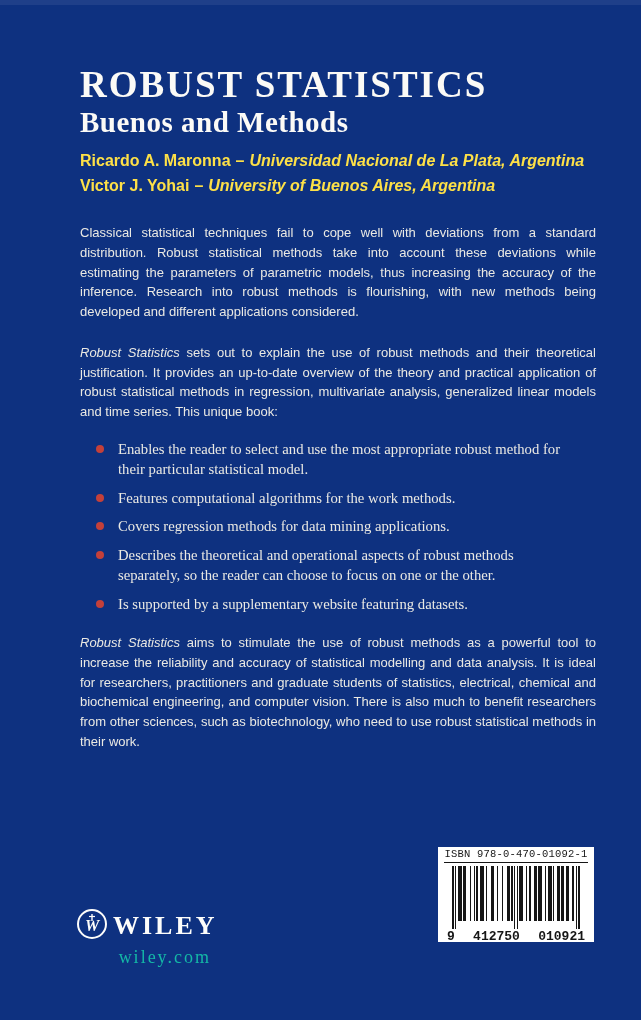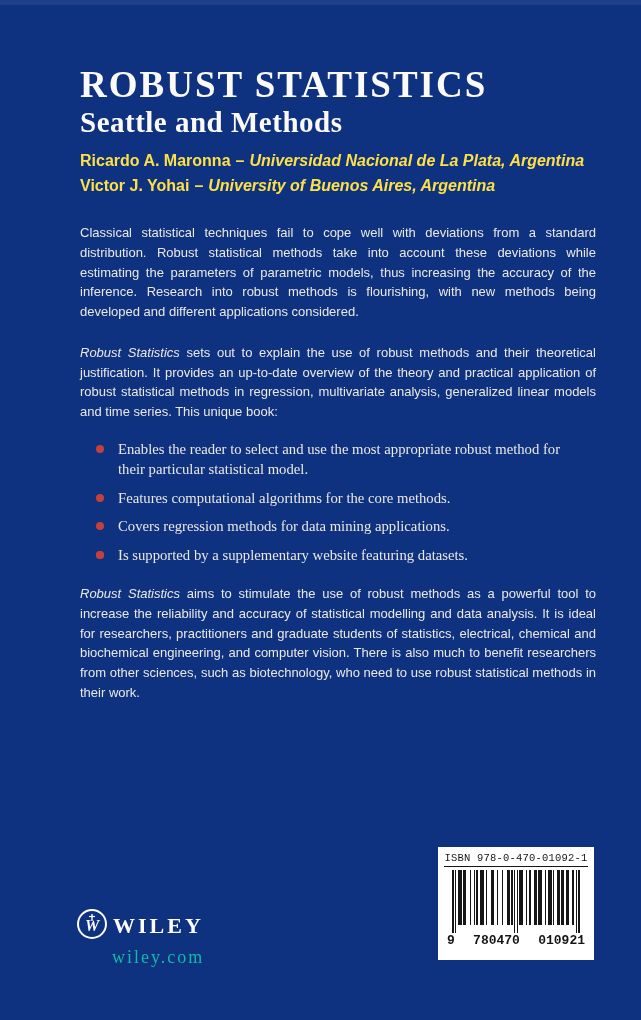--- a/index.html
+++ b/index.html
@@ -67,35 +67,36 @@
     width:8px;height:8px;border-radius:50%;
     background:var(--bullet);
   }
   .body-par.closing{margin-bottom:0;}
 
   
   .wiley-logo{position:absolute;left:76px;top:908px;color:#fff;}
   .wiley-row{display:flex;align-items:center;gap:5px;}
   .wiley-wordmark{
     font-family:"Liberation Serif", serif;
-    font-weight:700;font-size:22px;letter-spacing:3px;line-height:1;
+    font-weight:700;font-size:26px;letter-spacing:3px;line-height:1;
     color:#fdfdfb;
   }
   .wiley-website{
     font-family:"Liberation Serif", serif;
     font-size:18px;letter-spacing:2px;line-height:1;
     margin-top:4px;padding-left:36px;text-align:center;color:#14b8a6;
   }
   
   .barcode-panel{
     position:absolute;left:438px;top:847px;
-    width:156px;height:113px;
+    width:156px;height:95px;
     background:var(--barcode-bg);
     display:flex;flex-direction:column;align-items:center;
     padding:5px 6px 3px 6px;
+    justify-content:center;
   }
   .isbn-label{
     width:100%;text-align:center;white-space:nowrap;
     font-family:"Liberation Mono", monospace;
     font-size:10.5px;letter-spacing:0.2px;color:var(--barcode-ink);
     border-bottom:1.5px solid var(--barcode-ink);
     padding-bottom:2px;margin-bottom:2px;
   }
   .bars{
     display:flex;align-items:flex-start;height:63px;margin-top:1px;
@@ -109,40 +110,40 @@
     font-family:"Liberation Mono", monospace;
     font-weight:700;font-size:13px;line-height:1;color:var(--barcode-ink);
   }
 </style>
 </head>
 <body>
 
 <div class="cover">
 
   <h1 class="book-title">ROBUST STATISTICS</h1>
-  <h2 class="book-subtitle">Seattle and Methods</h2>
+  <h2 class="book-subtitle">Buenos and Methods</h2>
 
   <div class="authors">
     <div class="author-line">
       <span>Ricardo A. Maronna</span><span class="sep">–</span><span class="affil">Universidad Nacional de La Plata, Argentina</span>
     </div>
     <div class="author-line">
       <span>Victor J. Yohai</span><span class="sep">–</span><span class="affil">University of Buenos Aires, Argentina</span>
     </div>
   </div>
 
   <p class="body-par">Classical statistical techniques fail to cope well with deviations from a standard distribution. Robust statistical methods take into account these deviations while estimating the parameters of parametric models, thus increasing the accuracy of the inference. Research into robust methods is flourishing, with new methods being developed and different applications considered.</p>
 
   <p class="body-par overview"><span class="lead">Robust Statistics</span><span> sets out to explain the use of robust methods and their theoretical justification. It provides an up-to-date overview of the theory and practical application of robust statistical methods in regression, multivariate analysis, generalized linear models and time series. This unique book:</span></p>
 
   <ul class="bullet-list">
     <li><span class="dot"></span><span>Enables the reader to select and use the most appropriate robust method for their particular statistical model.</span></li>
-    <li><span class="dot"></span><span>Features computational algorithms for the core methods.</span></li>
+    <li><span class="dot"></span><span>Features computational algorithms for the work methods.</span></li>
     <li><span class="dot"></span><span>Covers regression methods for data mining applications.</span></li>
-    <li><span class="dot"></span></li>
+    <li><span class="dot"></span><span>Describes the theoretical and operational aspects of robust methods separately, so the reader can choose to focus on one or the other.</span></li>
     <li><span class="dot"></span><span>Is supported by a supplementary website featuring datasets.</span></li>
   </ul>
 
   <p class="body-par closing"><span class="lead">Robust Statistics</span><span> aims to stimulate the use of robust methods as a powerful tool to increase the reliability and accuracy of statistical modelling and data analysis. It is ideal for researchers, practitioners and graduate students of statistics, electrical, chemical and biochemical engineering, and computer vision. There is also much to benefit researchers from other sciences, such as biotechnology, who need to use robust statistical methods in their work.</span></p>
 
   <div class="wiley-logo">
     <div class="wiley-row">
       <span>
         <svg width="32" height="32" viewBox="0 0 32 32" aria-hidden="true">
           <circle cx="16" cy="16" r="14" fill="none" stroke="#fdfdfb" stroke-width="2"></circle>
@@ -250,18 +251,18 @@
         <div class="module"></div>
         <div class="module on"></div>
         <div class="module on"></div>
         <div class="module"></div>
         <div class="module on guard"></div>
         <div class="module guard"></div>
         <div class="module on guard"></div>
       </div>
     <div class="barcode-digits">
       <span>9</span>
-      <span>780470</span>
+      <span>412750</span>
       <span>010921</span>
     </div>
   </div>
 
 </div>
 
 </body></html>

